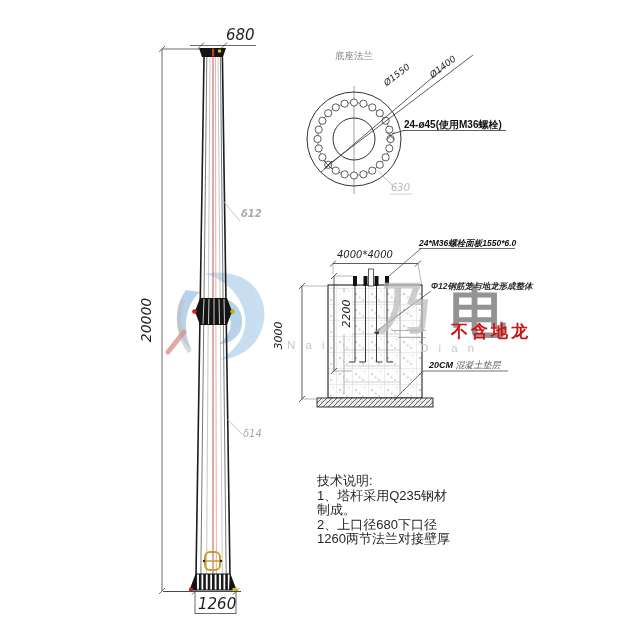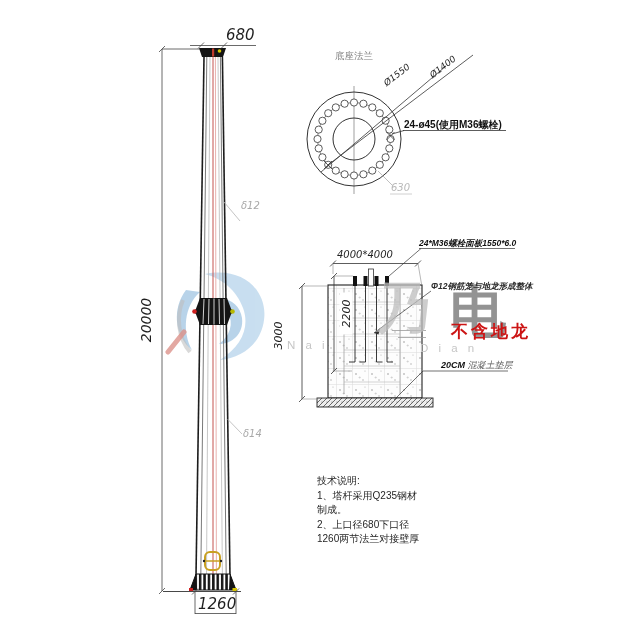--- a/index.html
+++ b/index.html
@@ -9,21 +9,21 @@
   .lbl{position:absolute;white-space:nowrap;}
   .dim{font-family:"DejaVu Sans",sans-serif;font-style:italic;color:#1f1f1f;}
   .dim-lg{font-size:15px;}
   .dim-md{font-size:11px;}
   .dim-sm{font-size:10px;}
   .rot90{transform:rotate(-90deg);transform-origin:center center;text-align:center;}
   .rot40{transform:rotate(-38deg);transform-origin:left bottom;}
   .gray{color:#a8a8a8;}
   .note-bold{font-weight:bold;font-style:italic;font-size:8.5px;color:#111;}
   .red-note{font-size:17px;font-weight:bold;color:#cc1414;letter-spacing:3px;margin-left:24px;}
-  .tech{font-size:10px;line-height:14.6px;color:#262626;}
+  .tech{font-size:13px;line-height:14.6px;color:#262626;}
   .wm-char{position:absolute;font-size:56px;line-height:56px;opacity:.75;font-weight:bold;}
   .wm-latin{position:absolute;font-size:11.5px;letter-spacing:3.5px;color:#c6c6c6;}
   .whitebg{background:#fff;padding:0 1px;}
 </style>
 </head>
 <body>
 
 <div id="canvas">
 
   <svg id="drawing" width="640" height="640" viewBox="0 0 640 640">
@@ -216,36 +216,36 @@
   </svg>
 
   <div class="wm-char" style="left:376px;top:280px;color:#bdbdbd;">乃</div>
   <div class="wm-char" style="left:450px;top:284px;color:#6f6f6f;">电</div>
   <div class="wm-latin" style="left:287px;top:339px;">N a i</div>
   <div class="wm-latin" style="left:420px;top:342px;">D i a n</div>
 
   <div class="lbl dim dim-lg" style="left:226px;top:26px;">680</div>
   <div class="lbl dim rot90" style="left:116px;top:312px;width:60px;font-size:14px;">20000</div>
   <div class="lbl dim dim-lg" style="left:198px;top:595px;width:36px;text-align:center;">1260</div>
-  <div class="lbl dim dim-sm gray" style="left:241px;top:200px;">δ12</div>
+  <div class="lbl dim dim-sm gray" style="left:241px;top:208px;font-weight:bold;">δ12</div>
   <div class="lbl dim dim-sm gray" style="left:243px;top:428px;">δ14</div>
 
   <div class="lbl" style="left:335px;top:50px;font-size:9.5px;color:#828282;">底座法兰</div>
   <div class="lbl dim rot40" style="left:388px;top:78px;font-size:9px;">Ø1550</div>
   <div class="lbl dim rot40" style="left:434px;top:70px;font-size:9px;">Ø1400</div>
   <div class="lbl" style="left:404px;top:118px;font-size:10px;font-weight:bold;color:#111;">24-ø45(使用M36螺栓)</div>
   <div class="lbl dim dim-sm" style="left:391px;top:182px;color:#b8b8b8;">630</div>
 
   <div class="lbl dim dim-sm" style="left:337px;top:249px;width:50px;text-align:left;">4000*4000</div>
   <div class="lbl dim dim-md rot90" style="left:258px;top:329px;width:40px;">3000</div>
   <div class="lbl dim dim-md rot90 whitebg" style="left:325px;top:307px;width:40px;">2200</div>
   <div class="lbl note-bold" style="left:419px;top:238px;">24*M36螺栓面板1550*6.0</div>
   <div class="lbl note-bold" style="left:431px;top:281px;color:#2d2d2d;">Φ12钢筋笼与地龙形成整体</div>
   <div class="lbl red-note" style="left:427px;top:320px;">不含地龙</div>
-  <div class="lbl" style="left:441px;top:359px;font-size:9px;font-style:italic;">
+  <div class="lbl" style="left:429px;top:359px;font-size:9px;font-style:italic;">
     <span style="font-weight:bold;color:#111;">20CM</span>
     <span style="color:#5c5c5c;">混凝土垫层</span>
   </div>
 
   <div class="lbl tech" style="left:317px;top:474px;width:160px;white-space:normal;">
     <div>技术说明:</div>
     <div>1、塔杆采用Q235钢材</div>
     <div>制成。</div>
     <div>2、上口径680下口径</div>
     <div>1260两节法兰对接壁厚</div>

